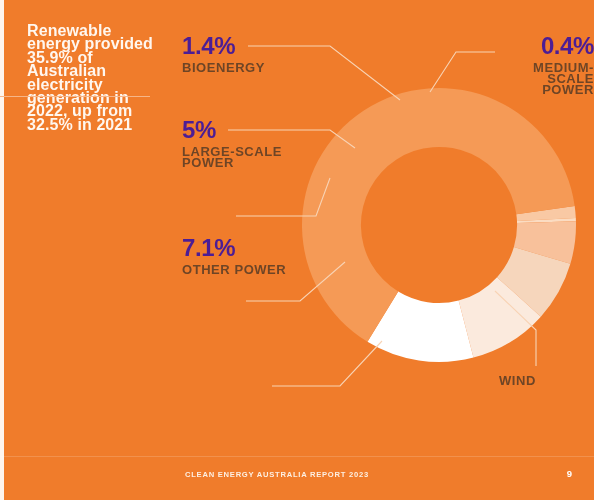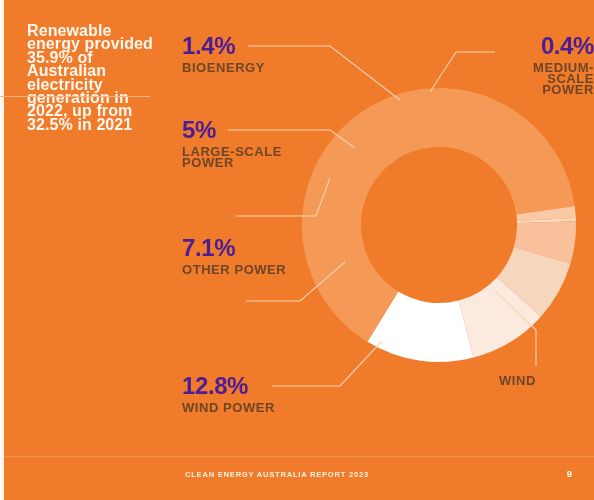--- a/index.html
+++ b/index.html
@@ -114,24 +114,20 @@
     <div class="nm">LARGE-SCALE
 POWER</div>
   </div>
 
   <div class="callout" style="left:182px;top:203px;margin-top:32px;">
     <div class="pct">7.1%</div>
     <div class="nm">OTHER POWER</div>
   </div>
 
 
-  <div class="callout" style="left:182px;top:373px;">
-    <div class="pct">12.8%</div>
-    <div class="nm">WIND POWER</div>
-  </div>
 
   <div class="callout right" style="left:499px;top:371px;">
     <div class="nm">WIND</div>
   </div>
 
   <div class="footer-rule"></div>
   <div class="footer-text">CLEAN ENERGY AUSTRALIA REPORT 2023</div>
   <div class="footer-page">9</div>
 
 </div>

